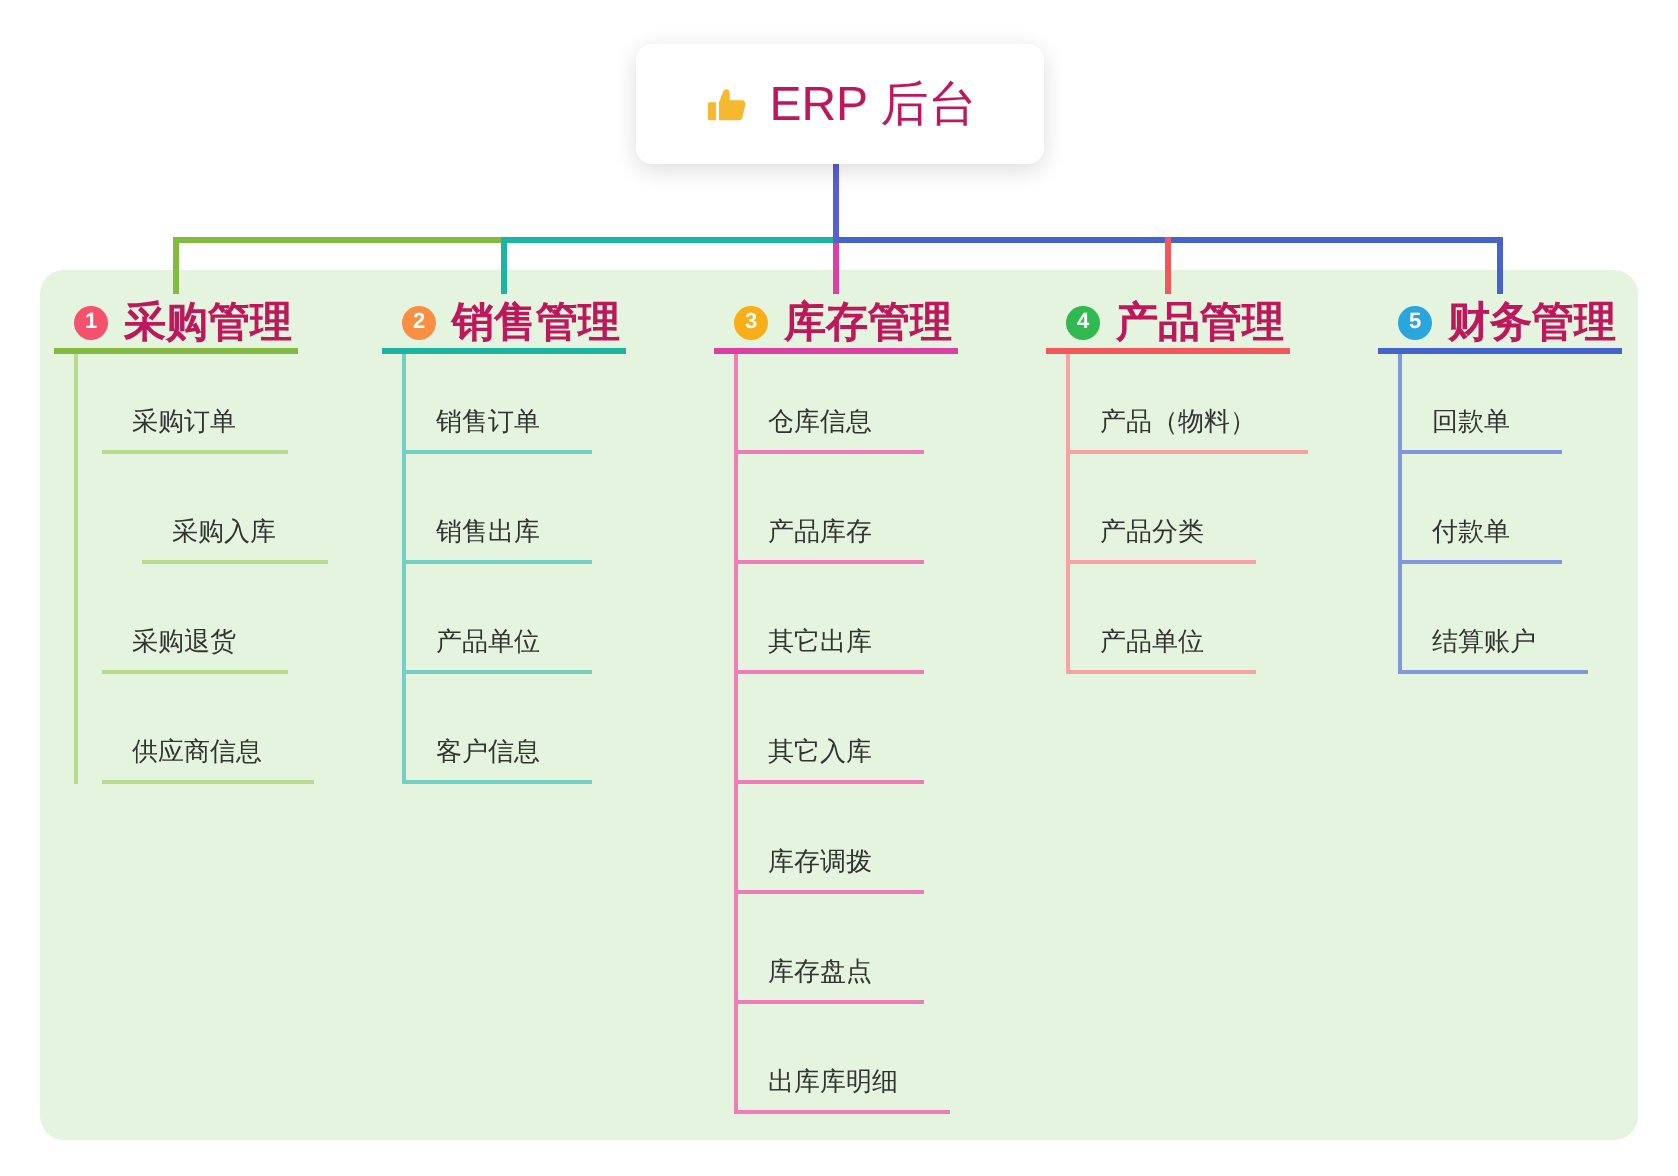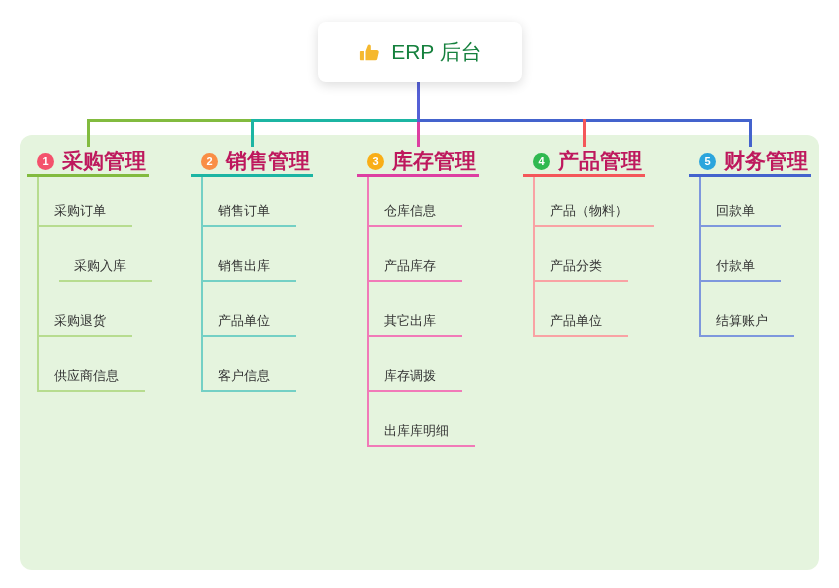--- a/index.html
+++ b/index.html
@@ -12,21 +12,21 @@
     position:absolute; left:20px; top:135px; width:799px; height:435px;
     border-radius:12px;
   }
   .root-card {
     position:absolute; left:318px; top:22px; width:204px; height:60px;
     background:#ffffff; border-radius:8px;
     box-shadow:0 3px 12px rgba(0,0,0,0.14);
     display:flex; align-items:center; justify-content:center; gap:10px;
     z-index:3;
   }
-  .root-title { font-size:21px; color:#15803d; white-space:nowrap; }
+  .root-title { font-size:24px; color:#be185d; white-space:nowrap; }
   .thumb-icon { width:23px; height:23px; flex:none; display:block; }
   svg.connectors { position:absolute; left:0; top:0; z-index:1; }
   #tree { position:absolute; left:0; top:0; width:839px; height:588px; z-index:2; }
   .branch-col { position:absolute; }
   .branch-header {
     height:29px; width:122px; box-sizing:border-box;
     display:flex; align-items:center; gap:8px;
     border-bottom:3px solid; padding-left:10px; cursor:default;
   }
   .badge {
@@ -72,21 +72,21 @@
         M21.6 11.8l-1.52 6.6A2 2 0 0 1 18.13 20H7.8v-9.3l2.3-5.9c.25-.65.88-1.08 1.58-1.08
         .94 0 1.7.76 1.7 1.7v4.08h6.27c1.3 0 2.25 1.22 1.95 2.3z"></path>
     </svg>
     <span class="root-title">ERP 后台</span>
   </div>
 <div class="branch-col" style="left: 27px; top: 148px;">
       <div class="branch-header" style="border-bottom-color: rgb(130, 187, 63);">
         <span class="badge" style="background: rgb(244, 81, 108);">1</span>
         <span class="branch-title">采购管理</span>
       </div>
-      <ul class="children" style="border-left-color: rgb(183, 220, 143);">
+      <ul class="children" style="border-left-color: rgb(183, 220, 143); padding-left: 12px;">
         <li style="border-bottom-color: rgb(183, 220, 143);">
           <span>采购订单</span>
         </li>
         <li style="border-bottom-color: rgb(183, 220, 143); margin-left: 20px;">
           <span>采购入库</span>
         </li>
         <li style="border-bottom-color: rgb(183, 220, 143);">
           <span>采购退货</span>
         </li>
         <li style="border-bottom-color: rgb(183, 220, 143);">
@@ -122,22 +122,28 @@
       <ul class="children" style="border-left-color: rgb(241, 122, 184);">
         <li style="border-bottom-color: rgb(241, 122, 184);">
           <span>仓库信息</span>
         </li>
         <li style="border-bottom-color: rgb(241, 122, 184);">
           <span>产品库存</span>
         </li>
         <li style="border-bottom-color: rgb(241, 122, 184);">
           <span>其它出库</span>
         </li>
+        <li style="border-bottom-color: rgb(241, 122, 184);">
+          <span>其它入库</span>
+        </li>
         <li style="border-bottom-color: rgb(241, 122, 184); text-align: center;">
           <span>库存调拨</span>
+        </li>
+        <li style="border-bottom-color: rgb(241, 122, 184);">
+          <span>库存盘点</span>
         </li>
         <li style="border-bottom-color: rgb(241, 122, 184);">
           <span>出库库明细</span>
         </li>
       </ul>
     </div>
     <div class="branch-col" style="left: 523px; top: 148px;">
       <div class="branch-header" style="border-bottom-color: rgb(244, 87, 90);">
         <span class="badge" style="background: rgb(48, 185, 80);">4</span>
         <span class="branch-title">产品管理</span>

